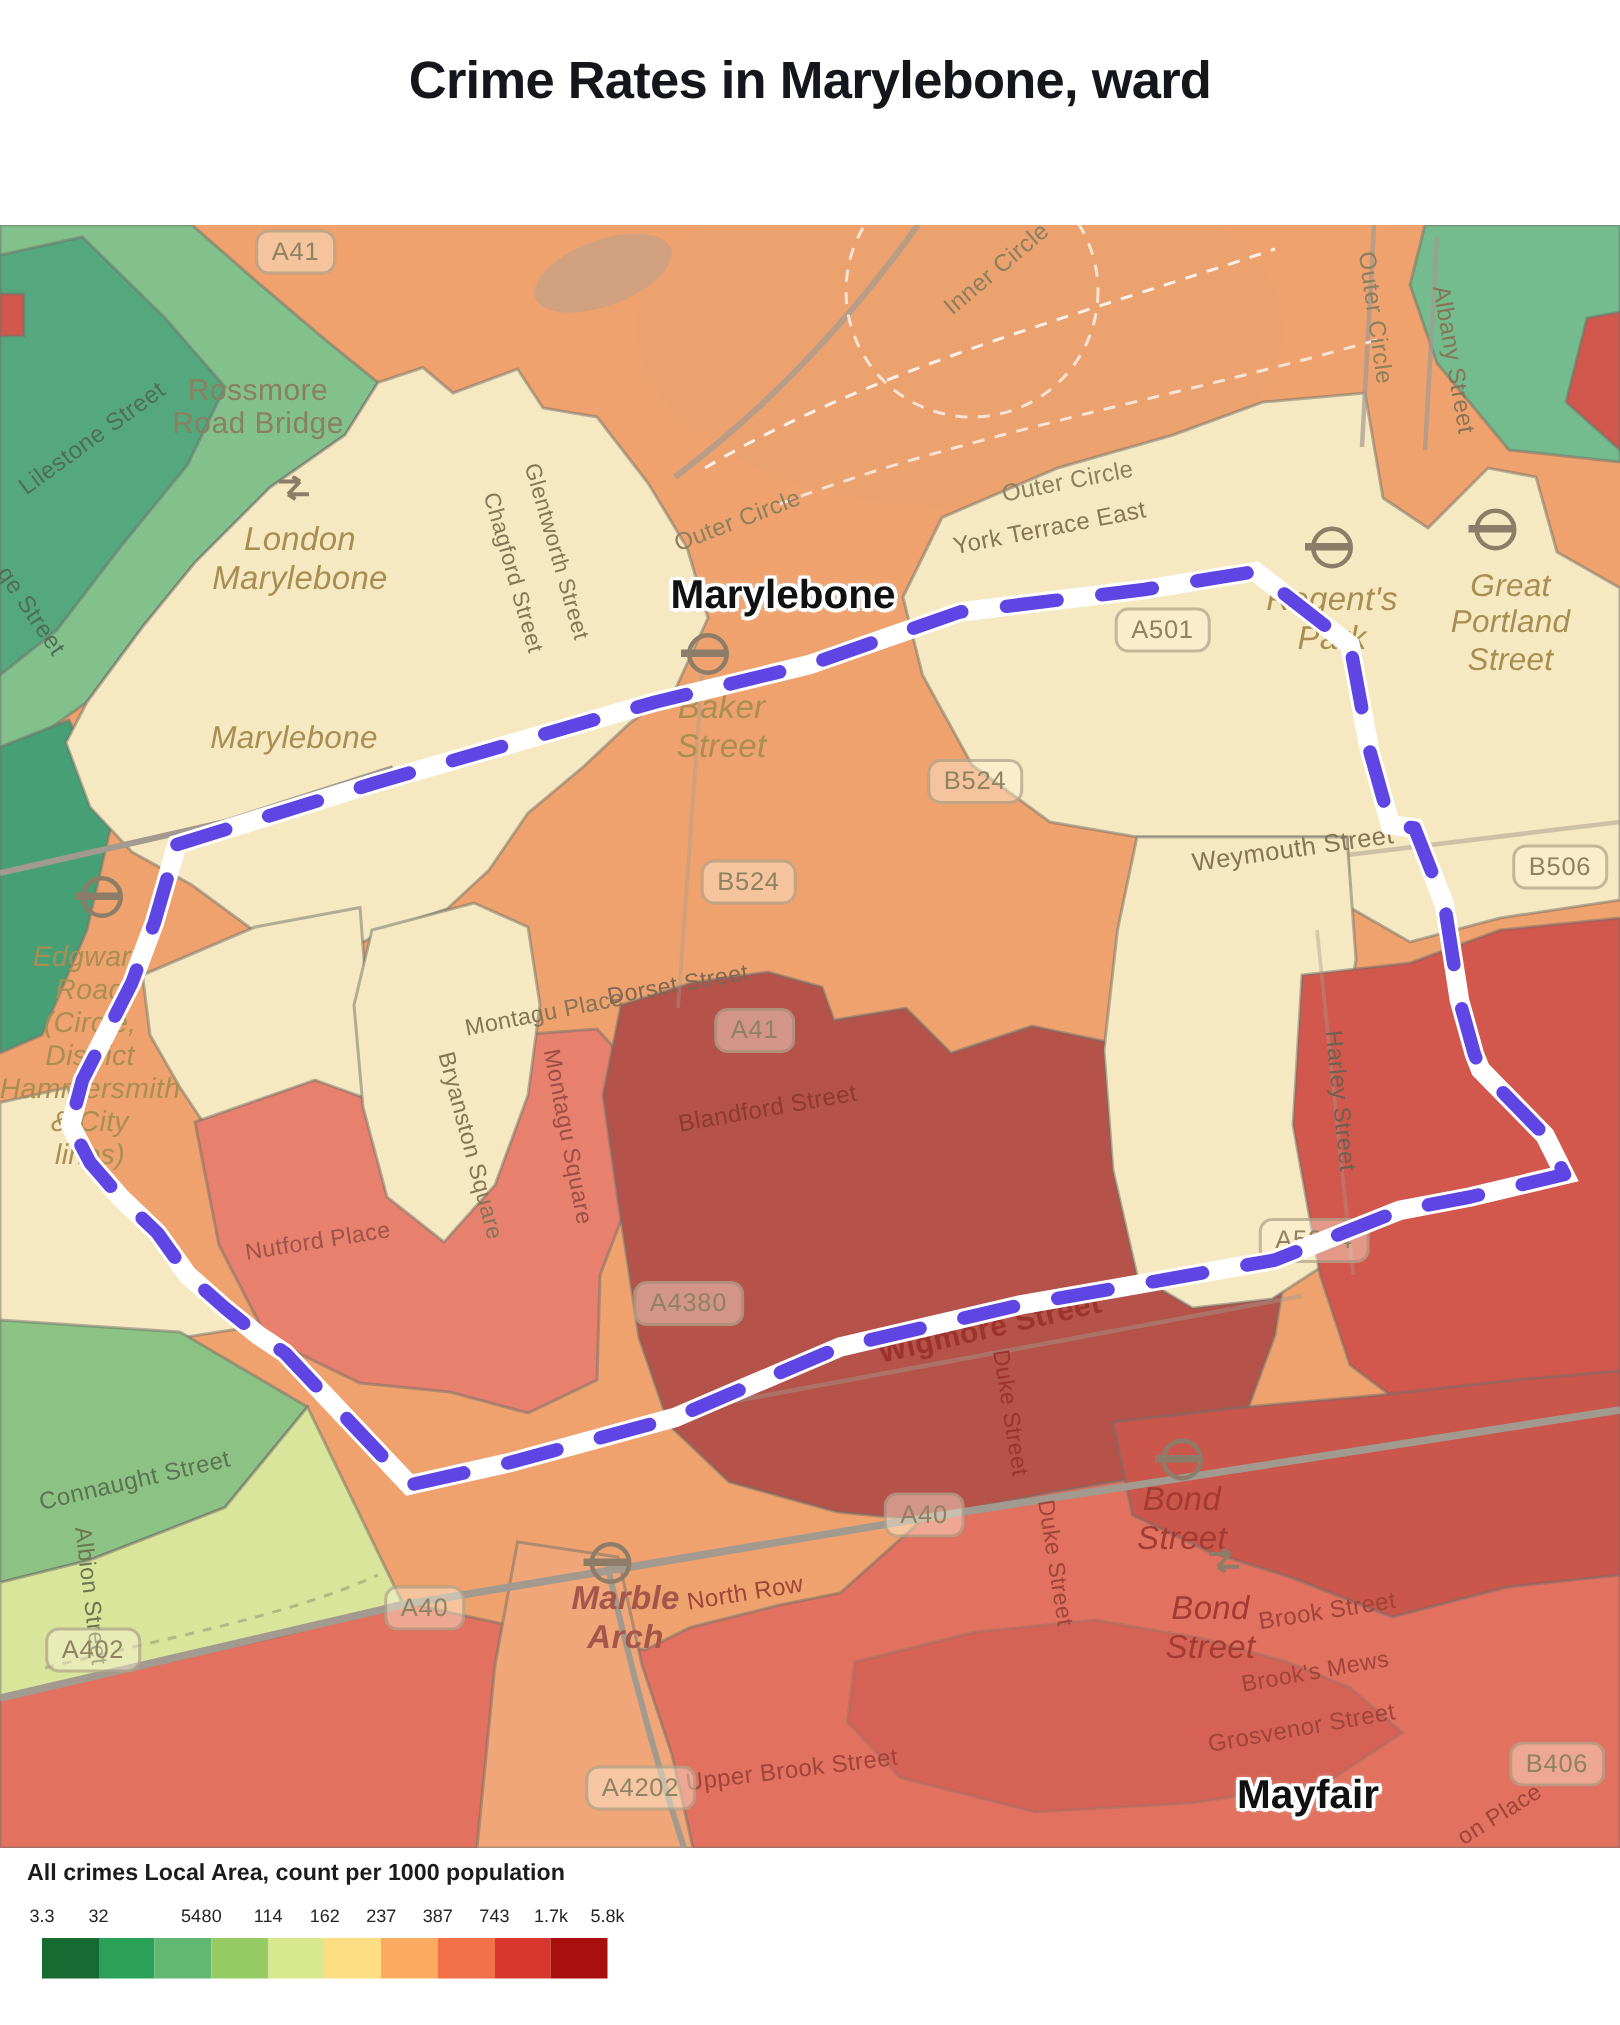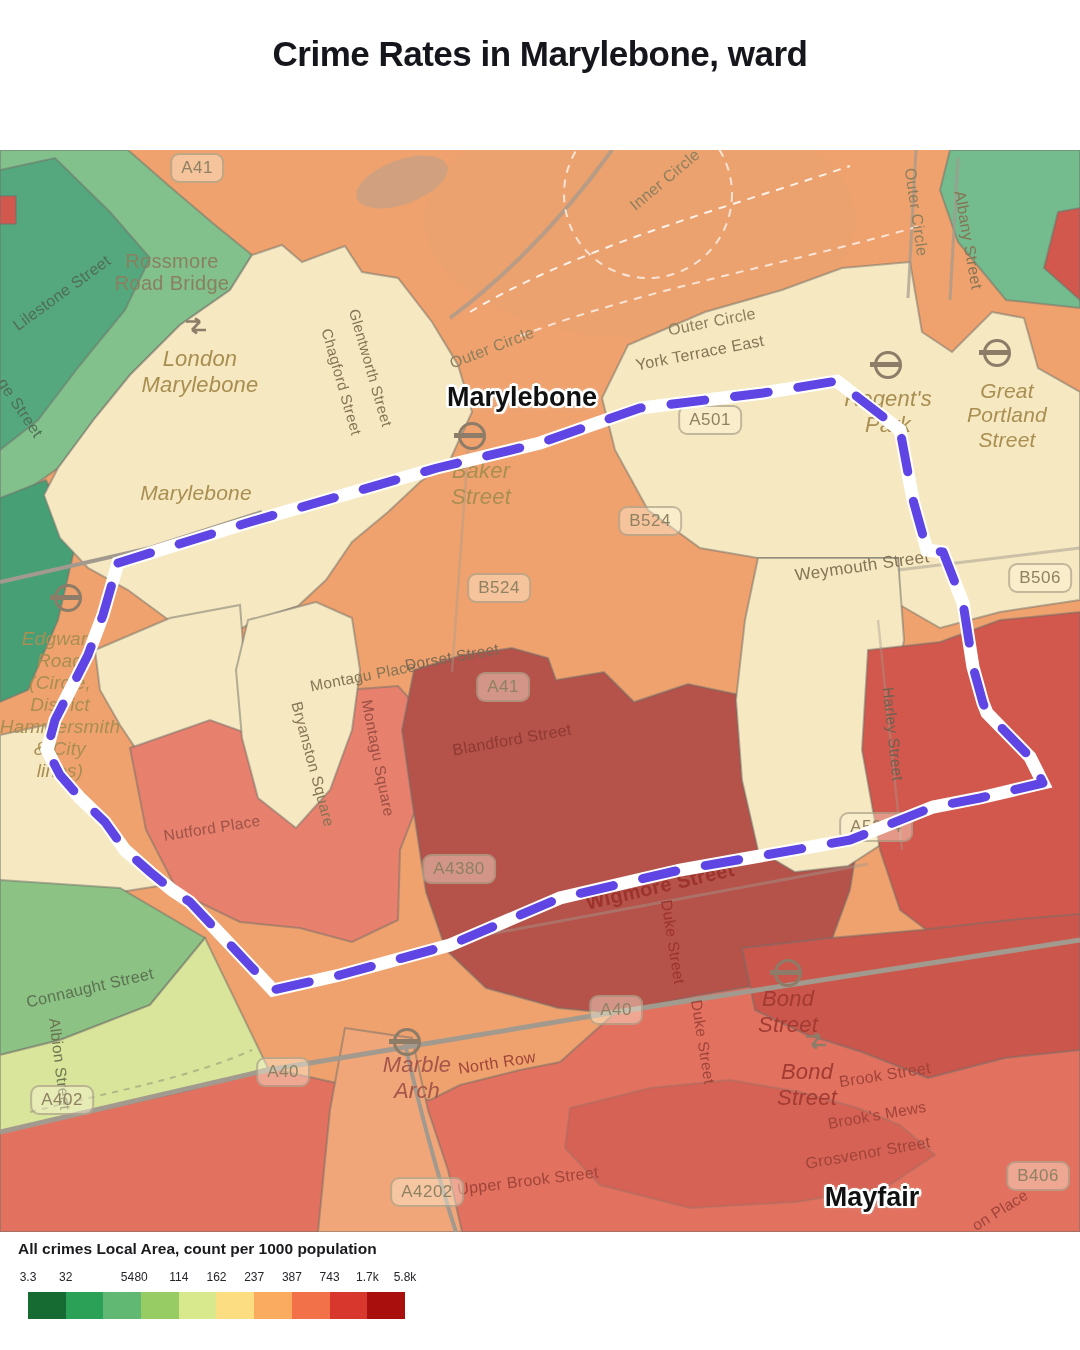--- a/index.html
+++ b/index.html
@@ -134,31 +134,31 @@
         <div class="station" style="color: rgb(169, 142, 82); font-size: 21px; left: 1007px; top: 266px; transform: translate(-50%, -50%) rotate(0deg); position: absolute;">Great
 Portland
 Street</div>
         <div class="station" style="color: rgb(169, 142, 82); font-size: 19px; left: 60px; top: 555px; transform: translate(-50%, -50%) rotate(0deg); position: absolute;">Edgware
 Road
 (Circle,
 District
 Hammersmith
 &amp; City
 lines)</div>
-        <div class="station" style="color: rgb(165, 86, 75); font-size: 22px; left: 417px; top: 928px; transform: translate(-50%, -50%) rotate(0deg); position: absolute;">Marble
+        <div class="station" style="color: rgb(165, 86, 75); font-size: 22px; left: 417px; top: 928px; transform: translate(-50%, -50%) rotate(0deg); position: absolute; font-weight: bold;">Marble
 Arch</div>
         <div class="station" style="color: rgb(163, 59, 51); font-size: 22px; left: 788px; top: 862px; transform: translate(-50%, -50%) rotate(0deg); position: absolute;">Bond
 Street</div>
         <div class="station" style="color: rgb(163, 59, 51); font-size: 22px; left: 807px; top: 935px; transform: translate(-50%, -50%) rotate(0deg); position: absolute;">Bond
 Street</div>
         <div class="area-big" style="font-size: 27px; left: 522px; top: 247px; transform: translate(-50%, -50%) rotate(0deg); position: absolute;">Marylebone</div>
         <div class="area-big" style="font-size: 27px; left: 872px; top: 1047px; transform: translate(-50%, -50%) rotate(0deg); position: absolute;">Mayfair</div>
         <div class="badge" style="left: 197px; top: 18px; transform: translate(-50%, -50%) rotate(0deg); position: absolute;">A41</div>
         <div class="badge" style="left: 503px; top: 537px; transform: translate(-50%, -50%) rotate(0deg); position: absolute;">A41</div>
-        <div class="badge" style="left: 710px; top: 270px; transform: translate(-50%, -50%) rotate(0deg); position: absolute;">A501</div>
+        <div class="badge" style="left: 775px; top: 270px; transform: translate(-50%, -50%) rotate(0deg); position: absolute;">A501</div>
         <div class="badge" style="left: 650px; top: 371px; transform: translate(-50%, -50%) rotate(0deg); position: absolute;">B524</div>
         <div class="badge" style="left: 499px; top: 438px; transform: translate(-50%, -50%) rotate(0deg); position: absolute;">B524</div>
         <div class="badge" style="left: 1040px; top: 428px; transform: translate(-50%, -50%) rotate(0deg); position: absolute;">B506</div>
         <div class="badge" style="left: 459px; top: 719px; transform: translate(-50%, -50%) rotate(0deg); position: absolute; text-align: right;">A4380</div>
         <div class="badge" style="left: 876px; top: 677px; transform: translate(-50%, -50%) rotate(0deg); position: absolute;">A5204</div>
         <div class="badge" style="left: 616px; top: 860px; transform: translate(-50%, -50%) rotate(0deg); position: absolute;">A40</div>
         <div class="badge" style="left: 283px; top: 922px; transform: translate(-50%, -50%) rotate(0deg); position: absolute;">A40</div>
         <div class="badge" style="left: 62px; top: 950px; transform: translate(-50%, -50%) rotate(0deg); position: absolute;">A402</div>
         <div class="badge" style="left: 427px; top: 1042px; transform: translate(-50%, -50%) rotate(0deg); position: absolute;">A4202</div>
         <div class="badge" style="left: 1038px; top: 1026px; transform: translate(-50%, -50%) rotate(0deg); position: absolute;">B406</div>

